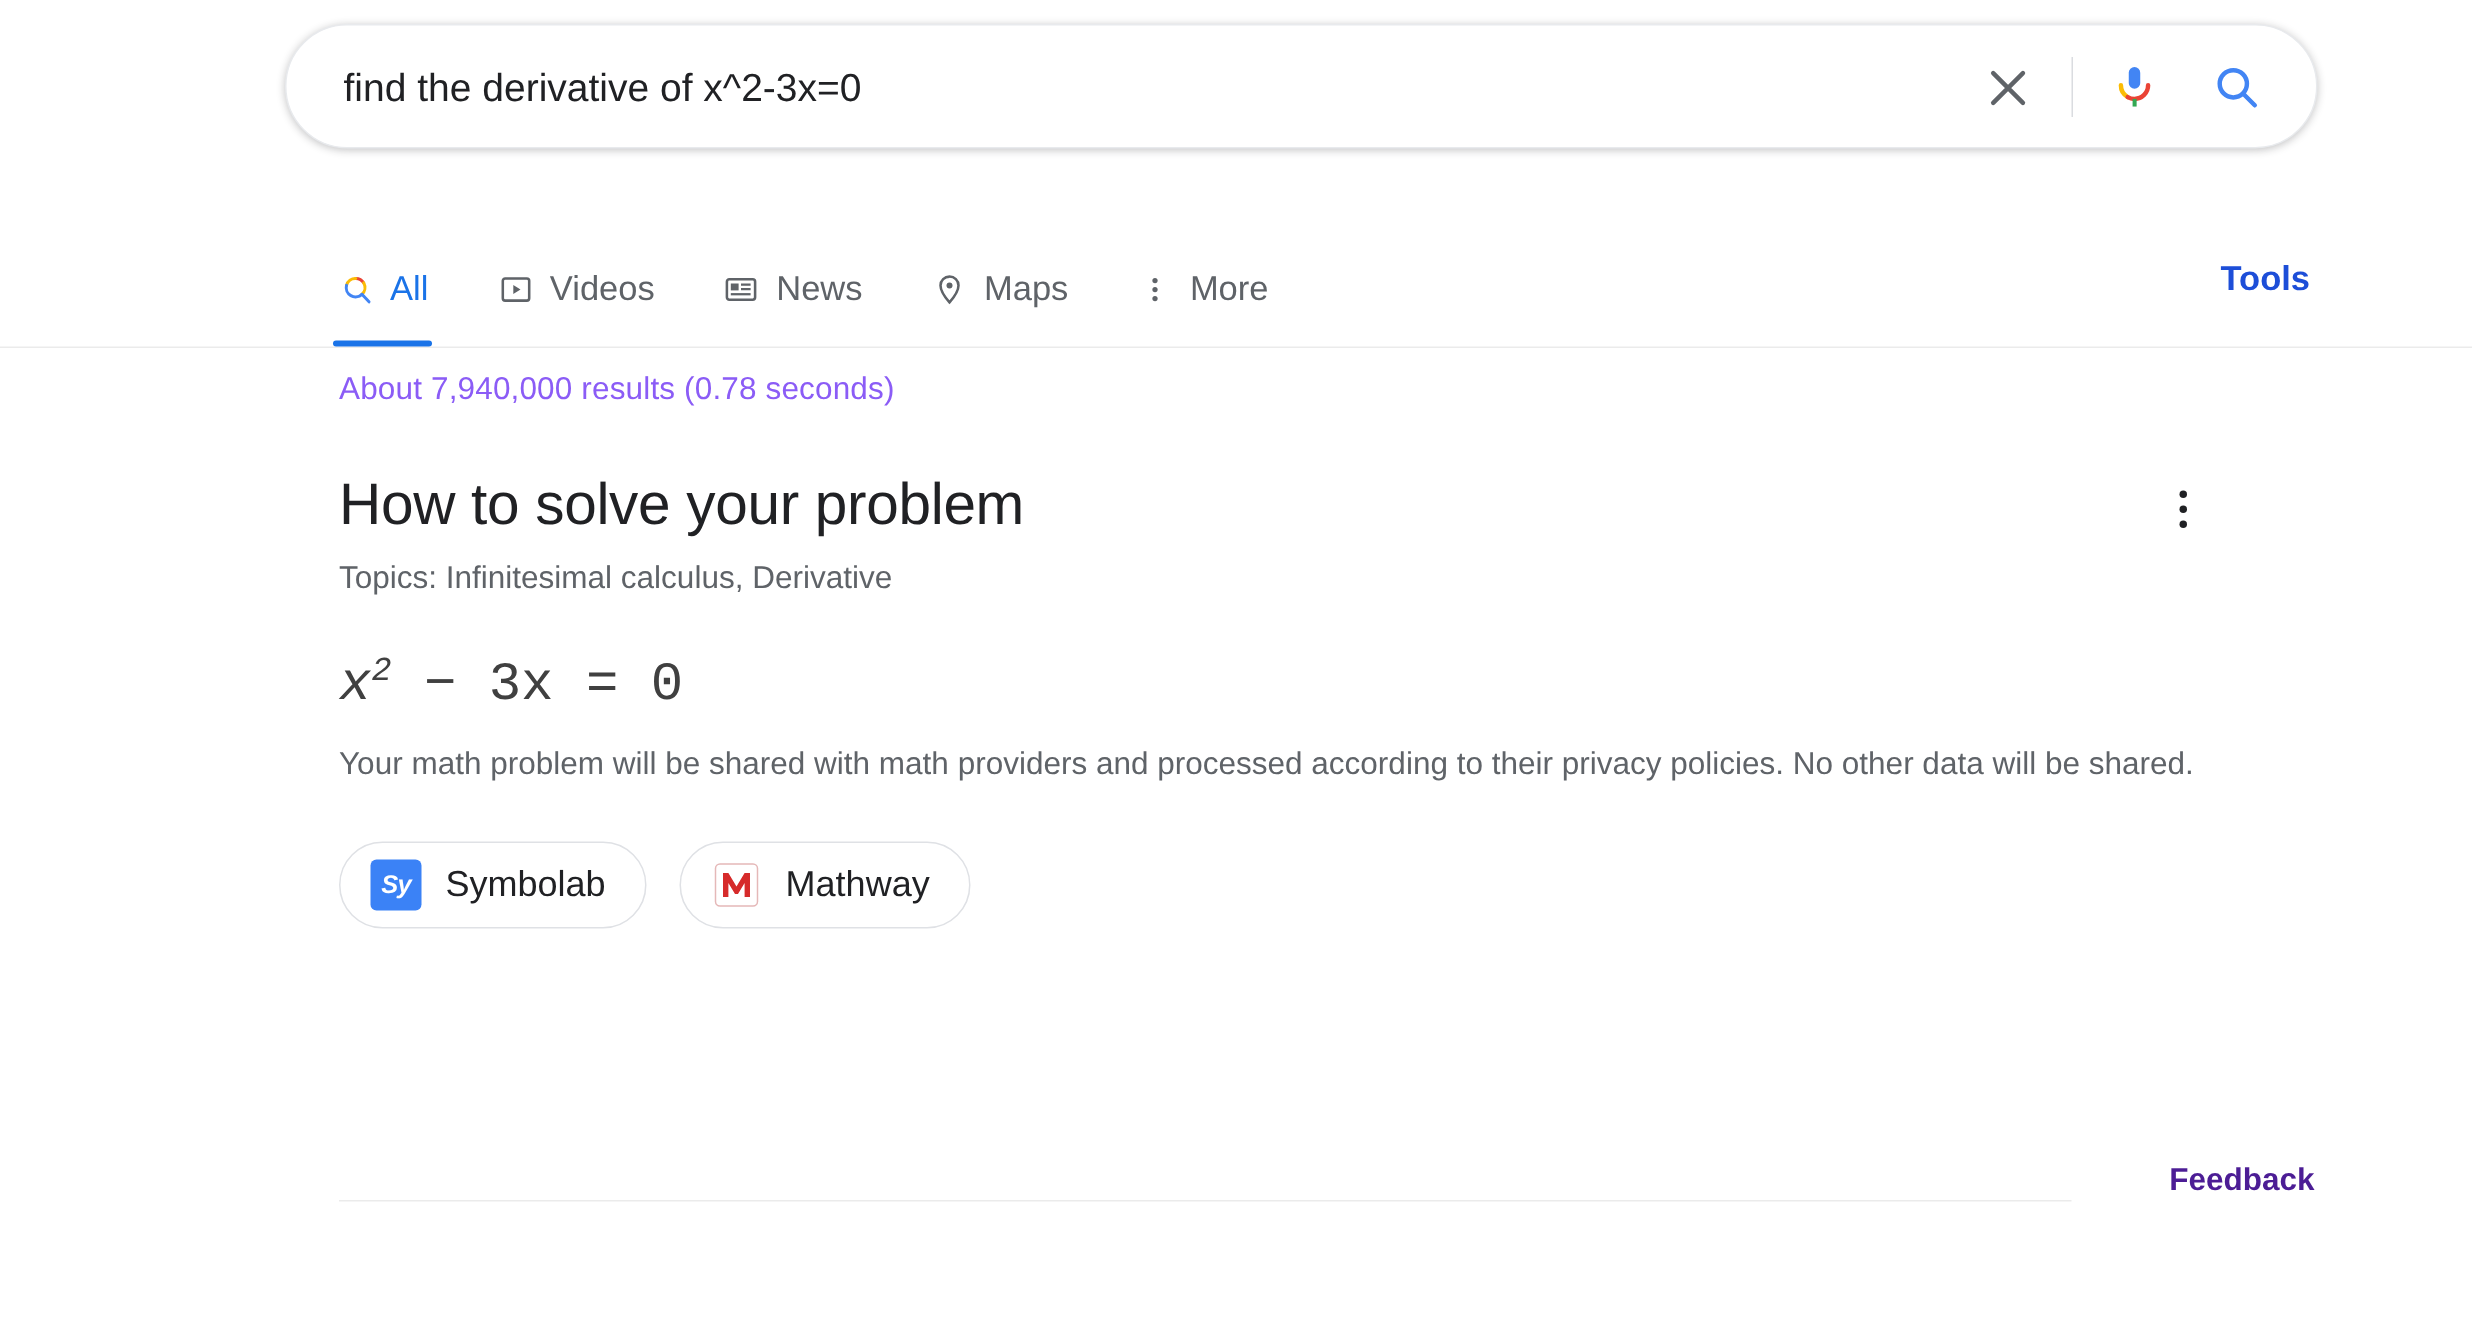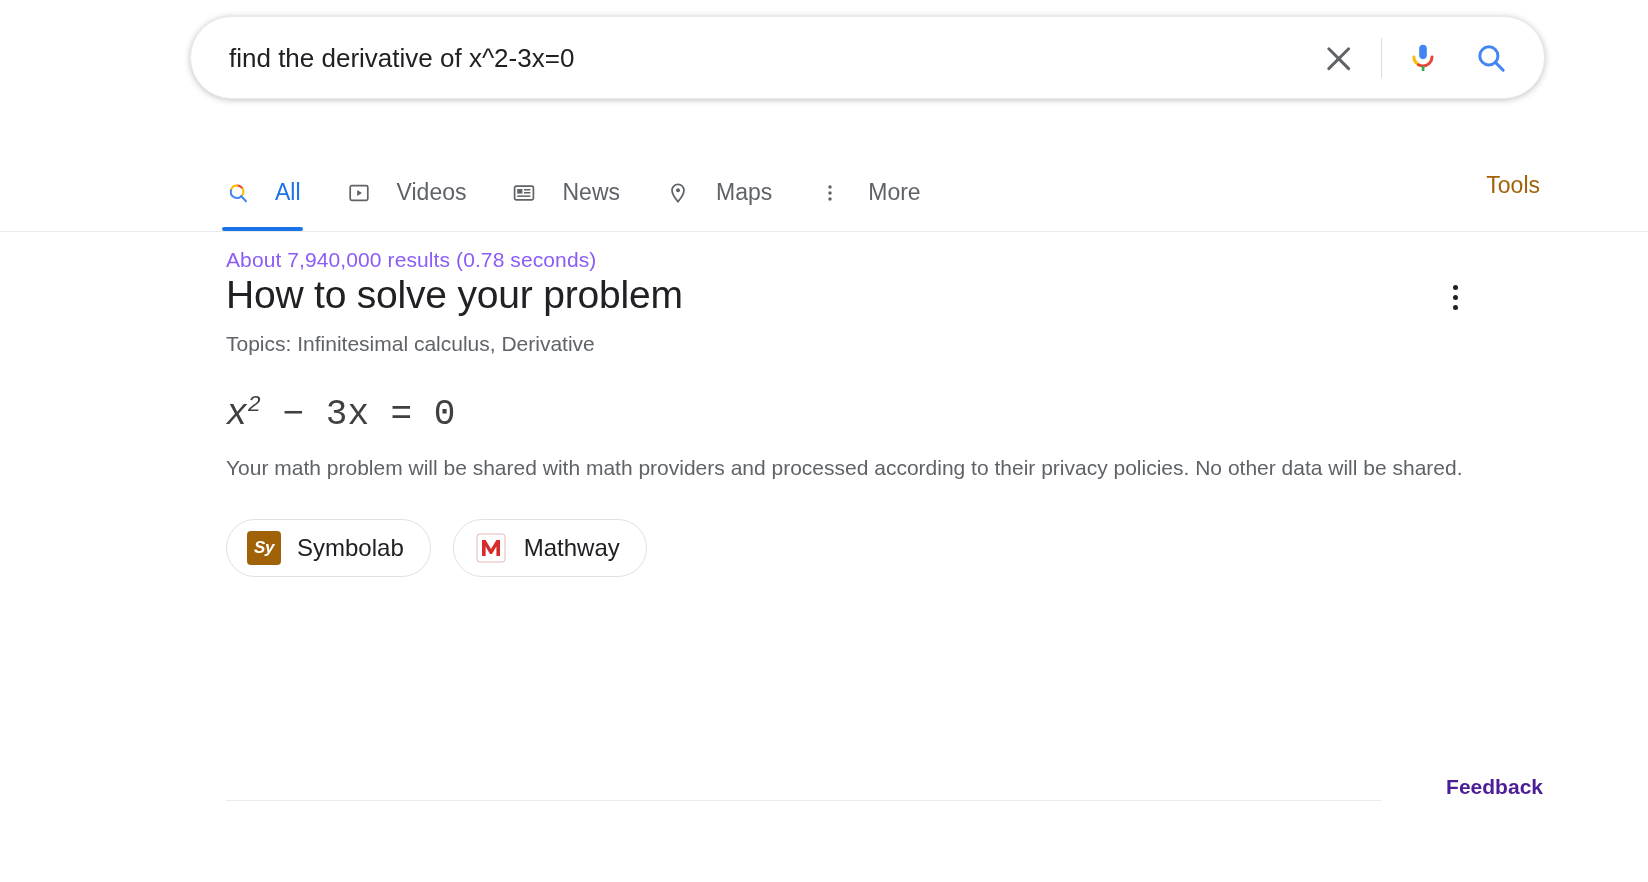--- a/index.html
+++ b/index.html
@@ -75,21 +75,21 @@
   .nav-inner {
     position: relative;
     margin-left: 224px;
     height: 100%;
     display: flex;
     align-items: flex-start;
   }
   .nav-item {
     display: flex;
     align-items: center;
-    gap: 25px;
+    gap: 10px;
     height: 53px;
     padding: 0 0 0 0;
     margin-right: 45px;
     font-size: 23px;
     color: #5f6368;
     cursor: pointer;
     position: relative;
     box-sizing: border-box;
     padding-top: 12px;
   }
@@ -109,38 +109,40 @@
     bottom: -18px;
     height: 4px;
     background: #1a73e8;
     border-radius: 3px;
   }
   .nav-tools {
     position: absolute;
     right: 108px;
     top: 12px;
     font-size: 23px;
-    color: #a16207;
+    color: #1d4ed8;
     cursor: pointer;
+    font-weight: bold;
   }
 
   
   .content {
     position: absolute;
     left: 226px;
     top: 248px;
     width: 1320px;
   }
   .result-stats {
     font-size: 21px;
     color: #8b5cf6;
     letter-spacing: 0.1px;
   }
   .panel {
     position: relative;
+    margin-top: 42px;
   }
   .panel-title {
     font-size: 39px;
     line-height: 46px;
     color: #202124;
     font-weight: 400;
     letter-spacing: -0.2px;
     margin: 0;
   }
   .panel-topics {
@@ -218,21 +220,21 @@
     width: 34px;
     height: 34px;
     flex: none;
     display: flex;
     align-items: center;
     justify-content: center;
     border-radius: 4px;
     overflow: hidden;
   }
   .logo-symbolab {
-    background: #a16207;
+    background: #3b82f6;
     color: #fff;
     font-size: 17px;
     font-weight: 700;
     font-style: italic;
     letter-spacing: -0.5px;
     text-align: right;
   }
   .logo-mathway {
     background: #ffffff;
   }

